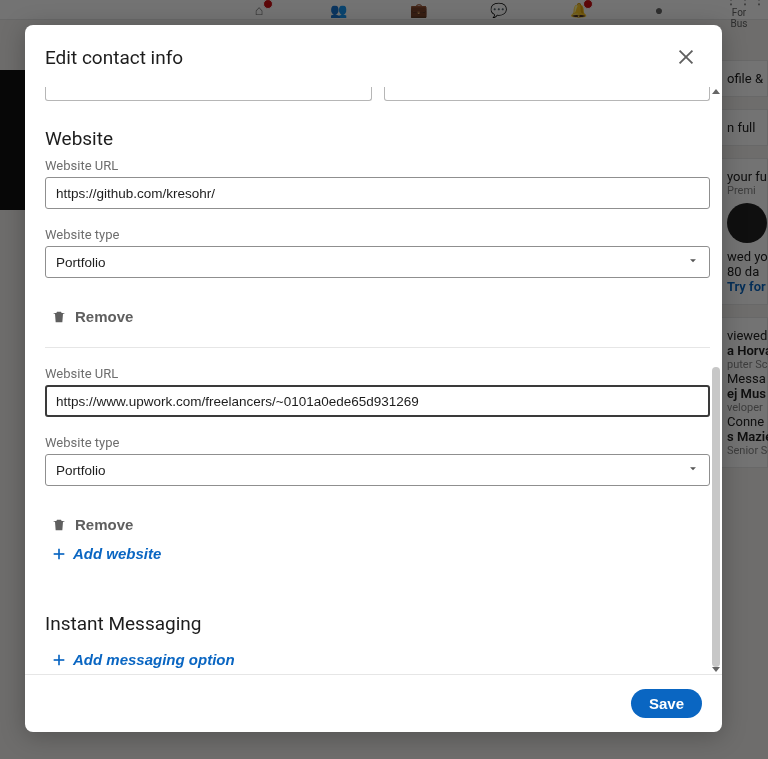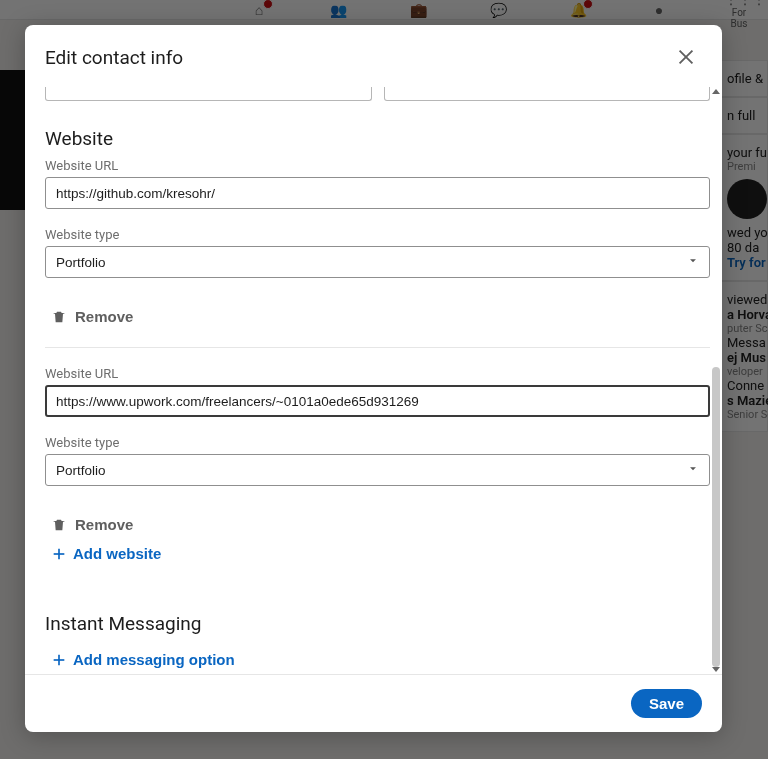--- a/index.html
+++ b/index.html
@@ -47,20 +47,21 @@
       position: absolute; top: -3px; right: 1px;
       width: 10px; height: 10px; border-radius: 50%;
       background: #cc1016; border: 1px solid #fff;
     }
     .bg-right-col {
       position: absolute;
       right: 0; top: 60px;
       width: 48px;
       display: flex;
       flex-direction: column;
+      gap: 12px;
       font-size: 13px;
       color: #222;
     }
     .bg-right-col .card {
       background: #fff;
       border: 1px solid #e6e6e6;
       padding: 10px 6px;
       white-space: nowrap;
     }
     .bg-right-col .link { color: #0a66c2; font-weight: 600; }
@@ -200,20 +201,21 @@
       align-items: center;
       gap: 6px;
       border: none;
       background: transparent;
       color: #0a66c2;
       font-size: 15px;
       font-weight: 600;
       cursor: pointer;
       padding: 4px 6px;
       margin-top: 4px;
+      font-style: italic;
     }
     .add-link svg { width: 16px; height: 16px; }
     .section-gap { height: 28px; }
     .modal-footer {
       border-top: 1px solid #e6e6e6;
       padding: 14px 20px;
       display: flex;
       justify-content: flex-end;
       align-items: center;
     }

